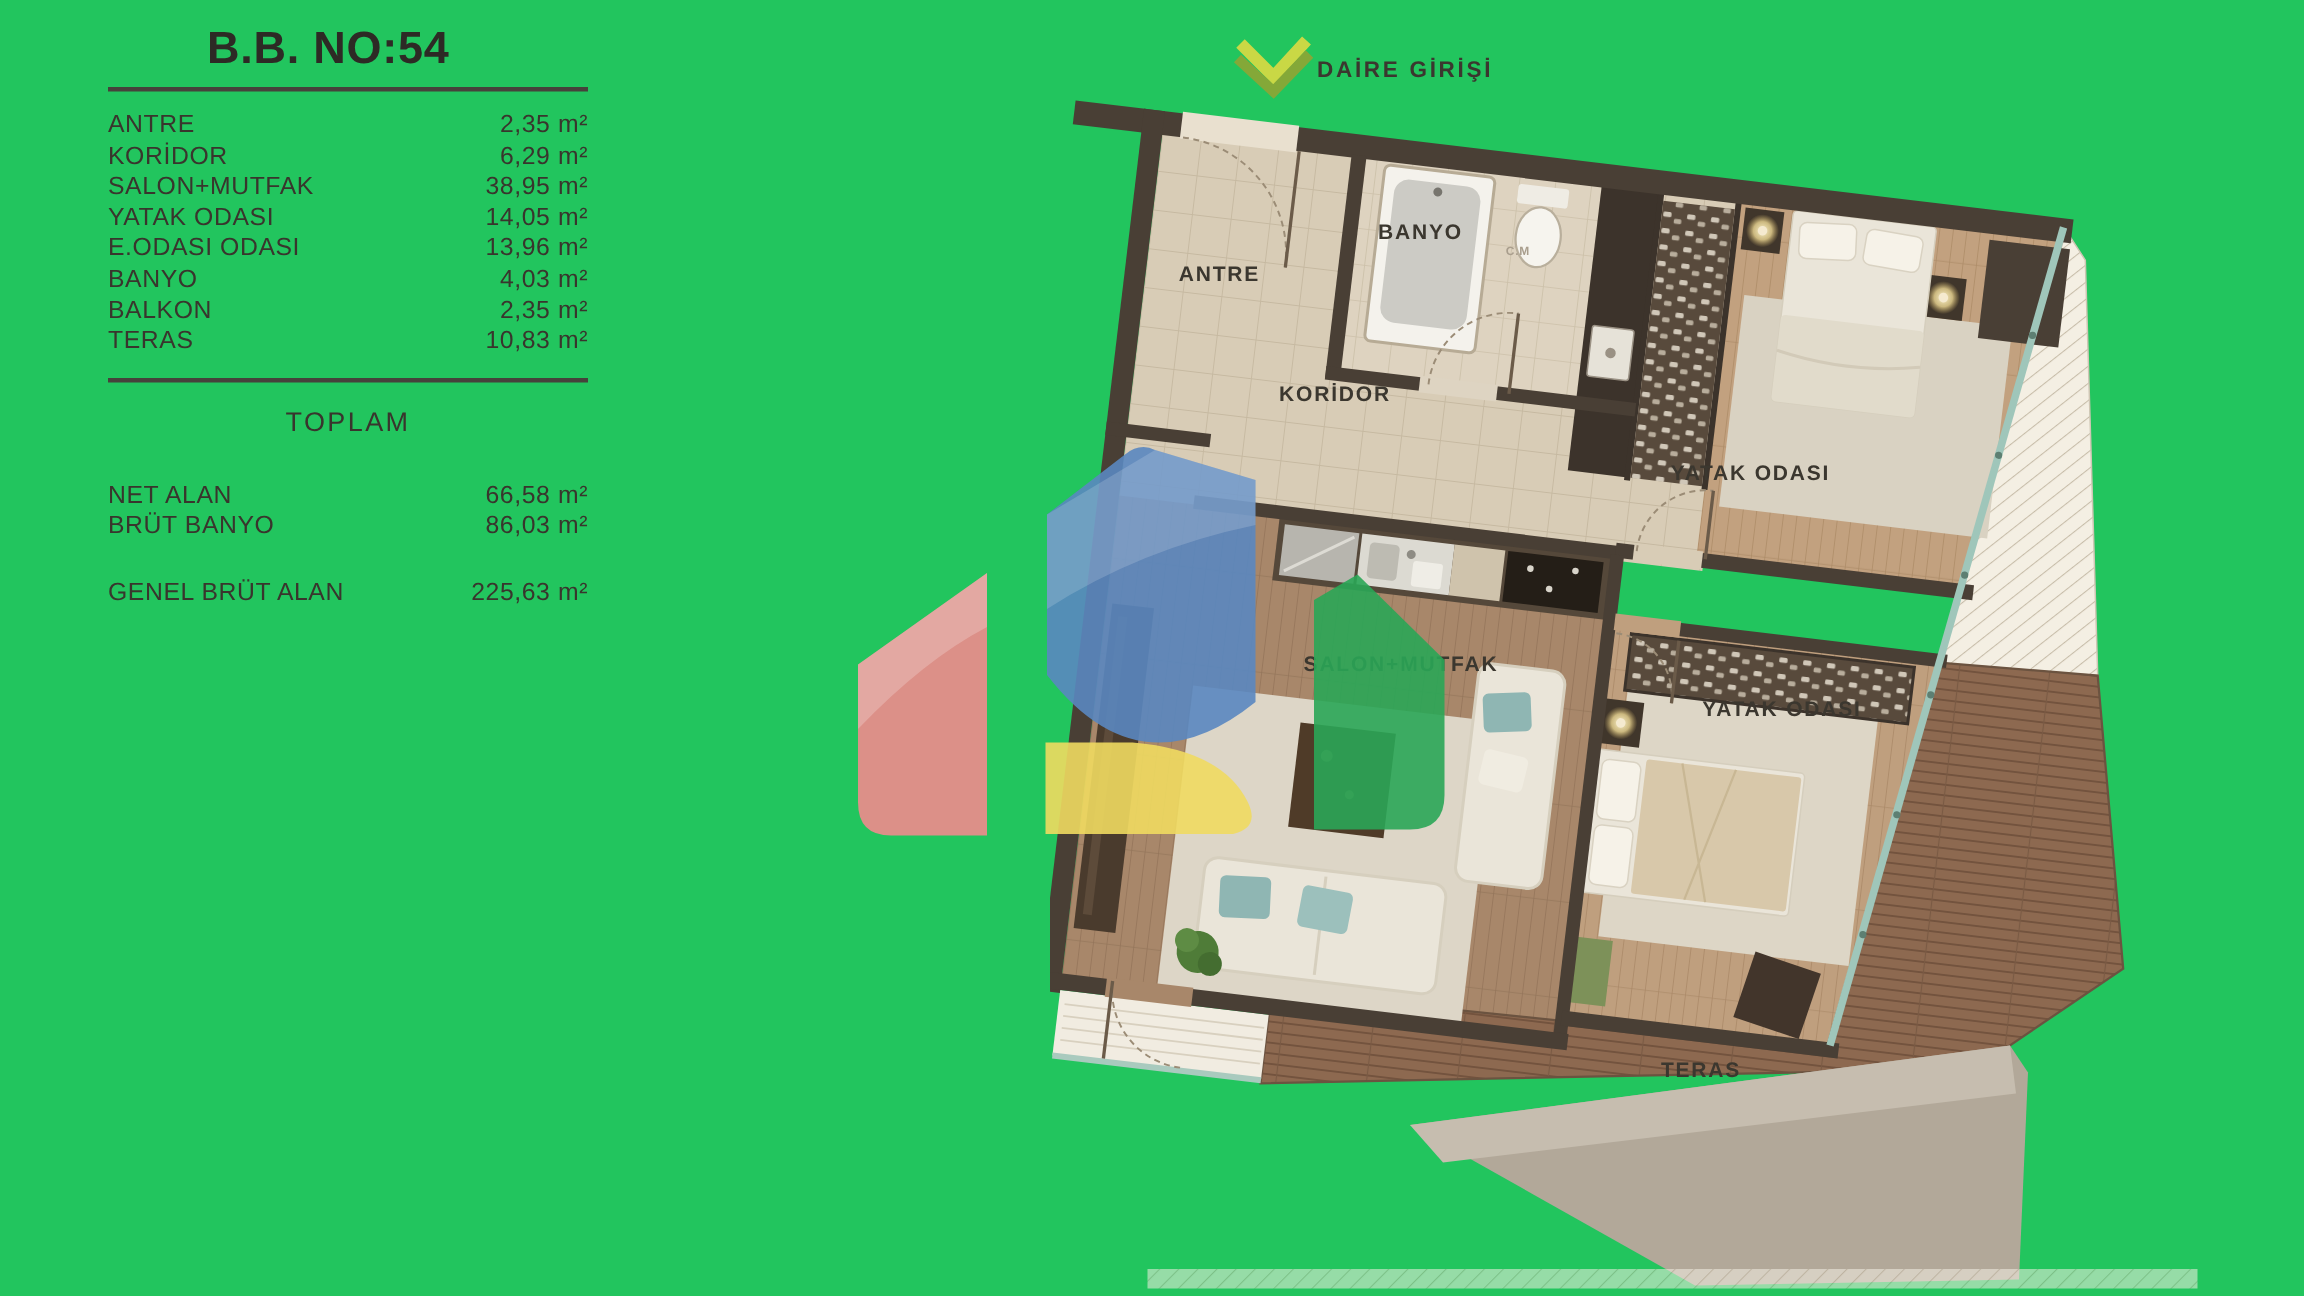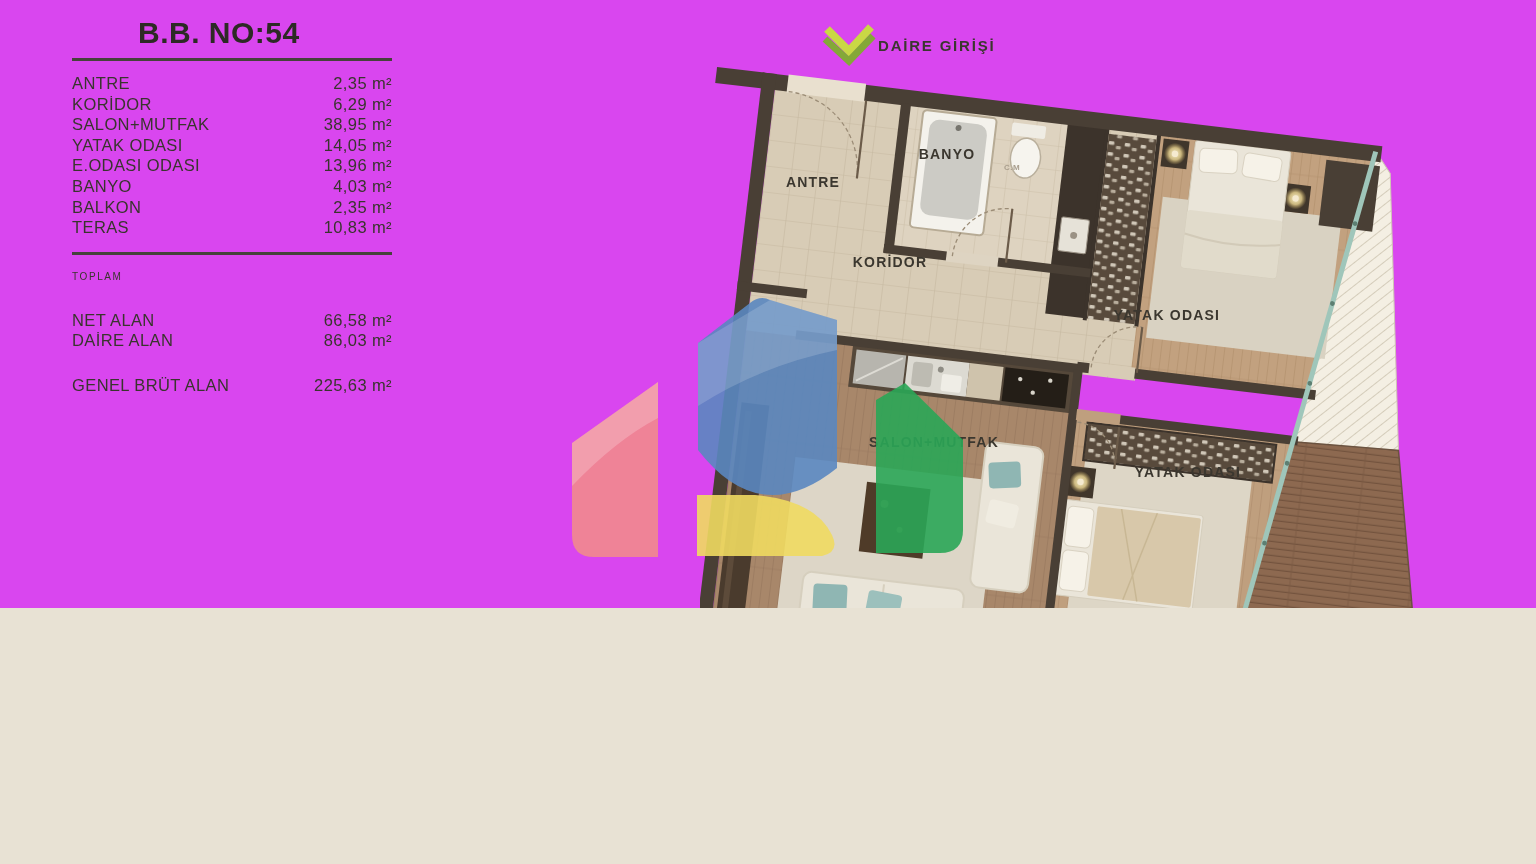--- a/index.html
+++ b/index.html
@@ -1,26 +1,26 @@
 <!DOCTYPE html>
 <html><head>
 <meta charset="utf-8">
 <style>
   html,body{margin:0;padding:0;background:#e8e2d4;}
-  .page{position:relative;width:1536px;height:608px;background:#d946ef;
+  .page{position:relative;width:1536px;height:864px;background:#22c55e;
         font-family:"Liberation Sans",sans-serif;overflow:hidden;}
   
   .panel{position:absolute;left:72px;top:16px;width:320px;color:#39352d;}
   .panel h1{margin:0 0 0 66px;font-size:30px;font-weight:700;color:#2d2a25;letter-spacing:.5px;}
   .rule{border-top:3px solid #46423b;margin-top:8px;}
   .rows{margin-top:12px;}
   .row{display:flex;justify-content:space-between;font-size:16.5px;line-height:20.6px;letter-spacing:.4px;}
   .row .val{font-weight:400;}
   .rule2{border-top:3px solid #46423b;margin-top:14px;}
-  .toplam{margin-top:16px;font-size:10px;letter-spacing:1.6px;}
+  .toplam{margin-top:16px;font-size:18px;letter-spacing:1.6px;text-align:center;}
   .totals{margin-top:28px;text-align:right;}
   .grand{margin-top:24px;align-items:center;}
   
   .plan-svg{position:absolute;left:700px;top:15px;z-index:1;}
   .logo-svg{position:absolute;left:560px;top:290px;z-index:2;}
   svg text{font-family:"Liberation Sans",sans-serif;}
   .roomlbl{font-size:14px;font-weight:700;fill:#3b372f;letter-spacing:1.2px;}
   .entlbl{font-size:15px;font-weight:700;fill:#3b372f;letter-spacing:1.8px;}
   .tinylbl{font-size:8px;font-weight:700;fill:#a99e8d;letter-spacing:.5px;}
 </style>
@@ -70,21 +70,21 @@
 
     <div class="rule2"></div>
     <div class="toplam">TOPLAM</div>
 
     <div class="totals">
       <div class="row">
         <span>NET ALAN</span>
         <span class="val">66,58 m²</span>
       </div>
       <div class="row">
-        <span>DAİRE ALAN</span>
+        <span>BRÜT BANYO</span>
         <span class="val">86,03 m²</span>
       </div>
     </div>
 
     <div class="row grand">
       <span>GENEL BRÜT ALAN</span>
       <span class="val">225,63 m²</span>
     </div>
   </aside>
 

